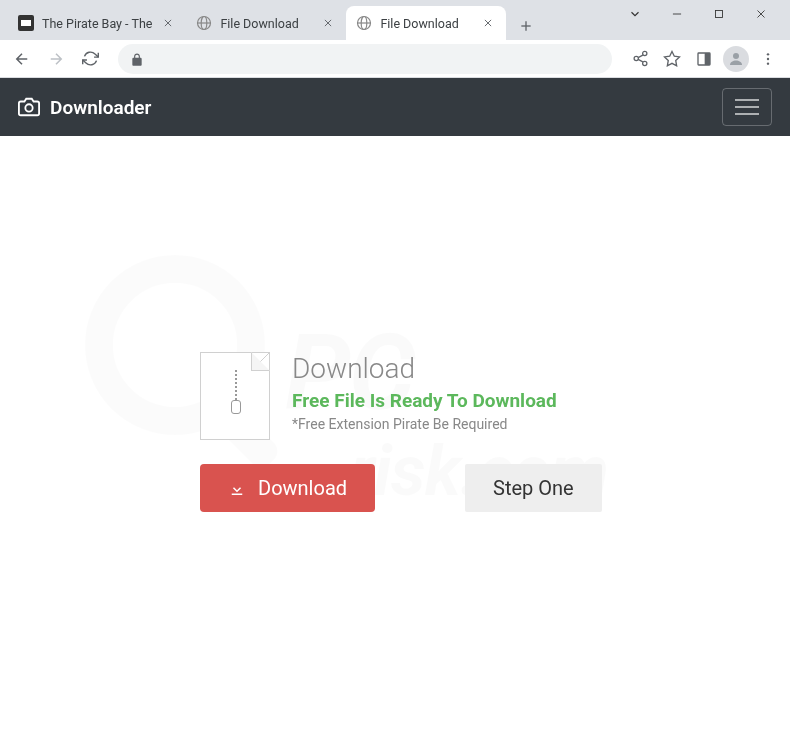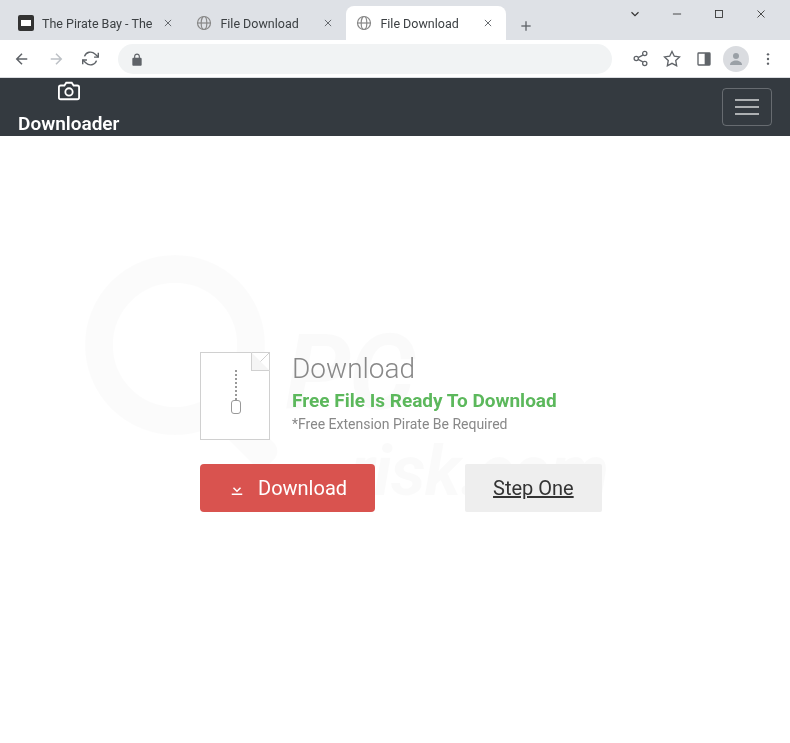--- a/index.html
+++ b/index.html
@@ -24,21 +24,21 @@
 .nav-btn { width: 28px; height: 28px; display: flex; align-items: center; justify-content: center; border-radius: 50%; color: #5f6368; cursor: pointer; }
 .nav-btn.disabled { color: #bdc1c6; }
 .url-bar { flex: 1; height: 30px; background: #f1f3f4; border-radius: 15px; display: flex; align-items: center; padding: 0 12px; margin: 0 8px; }
 .url-bar .lock { width: 14px; height: 14px; color: #5f6368; }
 .toolbar-right { display: flex; gap: 4px; align-items: center; }
 .tb-icon { width: 28px; height: 28px; display: flex; align-items: center; justify-content: center; border-radius: 50%; color: #5f6368; cursor: pointer; }
 .avatar { width: 26px; height: 26px; border-radius: 50%; background: #dadce0; display: flex; align-items: center; justify-content: center; }
 
 
 .page-header { height: 58px; background: #343a40; display: flex; align-items: center; justify-content: space-between; padding: 0 18px; }
-.brand { display: flex; align-items: center; gap: 10px; color: #fff; font-size: 19px; font-weight: 600; flex-direction: column; }
+.brand { display: flex; align-items: center; gap: 10px; color: #fff; font-size: 19px; font-weight: 600; }
 .brand-icon { width: 22px; height: 22px; }
 .hamburger { width: 50px; height: 38px; border: 1px solid rgba(255,255,255,0.25); border-radius: 4px; display: flex; align-items: center; justify-content: center; cursor: pointer; }
 .hamburger-lines { width: 24px; height: 2px; background: rgba(255,255,255,0.6); position: relative; }
 .hamburger-lines::before, .hamburger-lines::after { content: ''; position: absolute; left: 0; width: 24px; height: 2px; background: rgba(255,255,255,0.6); }
 .hamburger-lines::before { top: -7px; }
 .hamburger-lines::after { top: 7px; }
 
 
 .content { padding: 200px 0 0 200px; position: relative; margin-top: 16px; }
 .download-block { display: flex; gap: 22px; align-items: flex-start; }
@@ -50,21 +50,21 @@
 .zipper-track { width: 2px; height: 38px; background: repeating-linear-gradient(to bottom, #999 0, #999 2px, transparent 2px, transparent 4px); margin: 0 auto; }
 .zipper-pull { position: absolute; top: 30px; left: -1px; width: 10px; height: 14px; border: 1.5px solid #999; border-radius: 3px; background: #fff; }
 
 .text-block h2 { font-size: 28px; font-weight: 300; color: #888; margin-bottom: 4px; }
 .text-block .ready { font-size: 19px; font-weight: 700; color: #5cb85c; margin-bottom: 4px; }
 .text-block .note { font-size: 14px; color: #888; }
 
 .button-row { display: flex; gap: 90px; margin-top: 24px; }
 .dl-button { background: #d9534f; color: #fff; border: none; border-radius: 4px; padding: 12px 28px; font-size: 20px; display: flex; align-items: center; gap: 12px; cursor: pointer; }
 .dl-button .dl-ico { width: 18px; height: 18px; }
-.step-button { background: #eeeeee; color: #333; border: none; border-radius: 2px; padding: 12px 28px; font-size: 20px; cursor: pointer; text-decoration: underline; }
+.step-button { background: #eeeeee; color: #333; border: none; border-radius: 2px; padding: 12px 28px; font-size: 20px; cursor: pointer; }
 
 
 .watermark { position: absolute; top: 255px; left: 85px; font-size: 105px; font-weight: 700; font-style: italic; color: rgba(0,0,0,0.02); letter-spacing: -2px; pointer-events: none; z-index: -1; display: flex; align-items: flex-end; gap: 40px; }
 .wm-glass { width: 180px; height: 180px; border: 28px solid rgba(0,0,0,0.015); border-radius: 50%; position: relative; margin-right: -20px; }
 .wm-glass::after { content: ''; position: absolute; bottom: -45px; right: -45px; width: 70px; height: 30px; background: rgba(0,0,0,0.015); transform: rotate(45deg); border-radius: 12px; }
 .wm-sub { position: absolute; top: 430px; left: 350px; font-size: 70px; font-weight: 700; font-style: italic; color: rgba(0,0,0,0.018); letter-spacing: -1px; pointer-events: none; z-index: -1; }
 </style>
 </head>
 <body>
 

